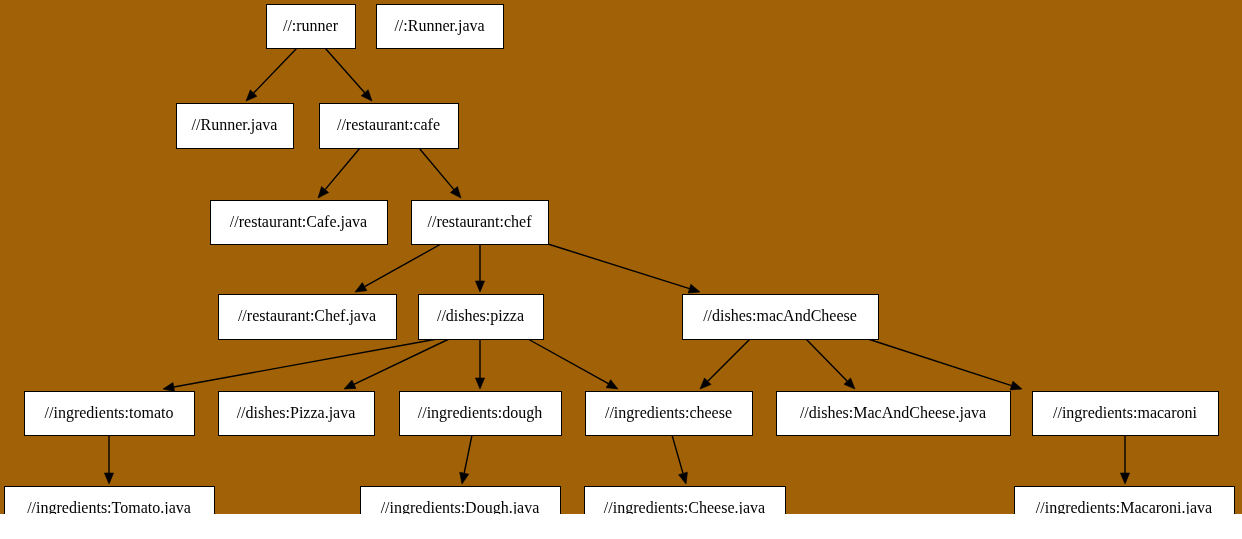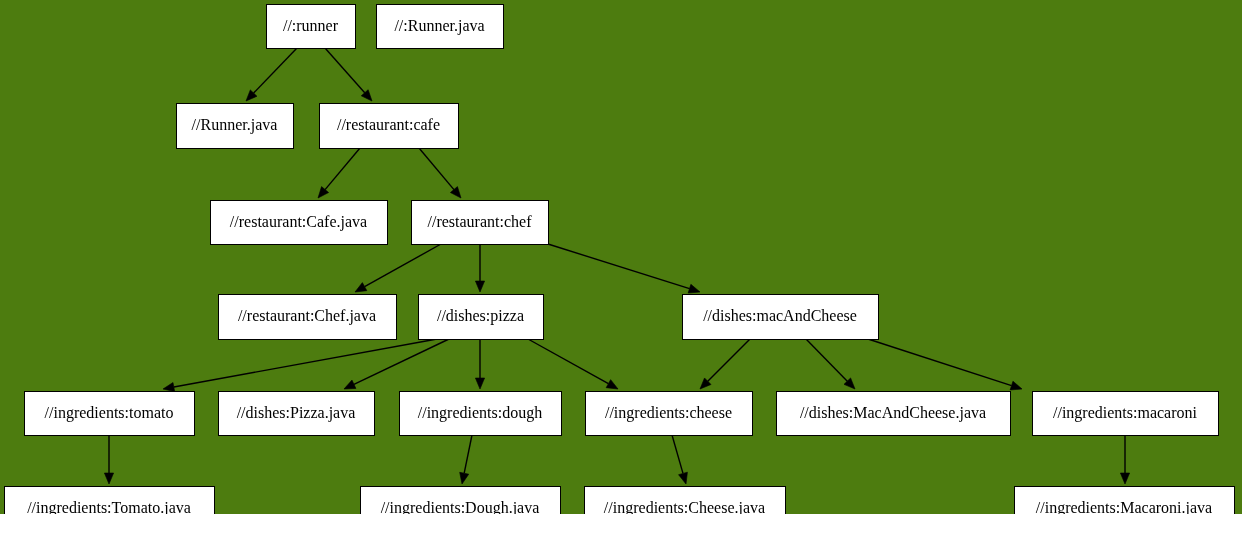--- a/index.html
+++ b/index.html
@@ -5,21 +5,21 @@
 <style>
   html, body {
     margin: 0;
     padding: 0;
     background: #ffffff;
   }
   #graph-root {
     position: relative;
     width: 1242px;
     height: 514px;
-    background: #4d7c0f;
+    background: #a16207;
     overflow: hidden;
     font-family: "Liberation Serif", "DejaVu Serif", serif;
   }
   svg#graph-canvas {
     position: absolute;
     left: 0;
     top: 0;
     width: 1242px;
     height: 539px;
     display: block;

